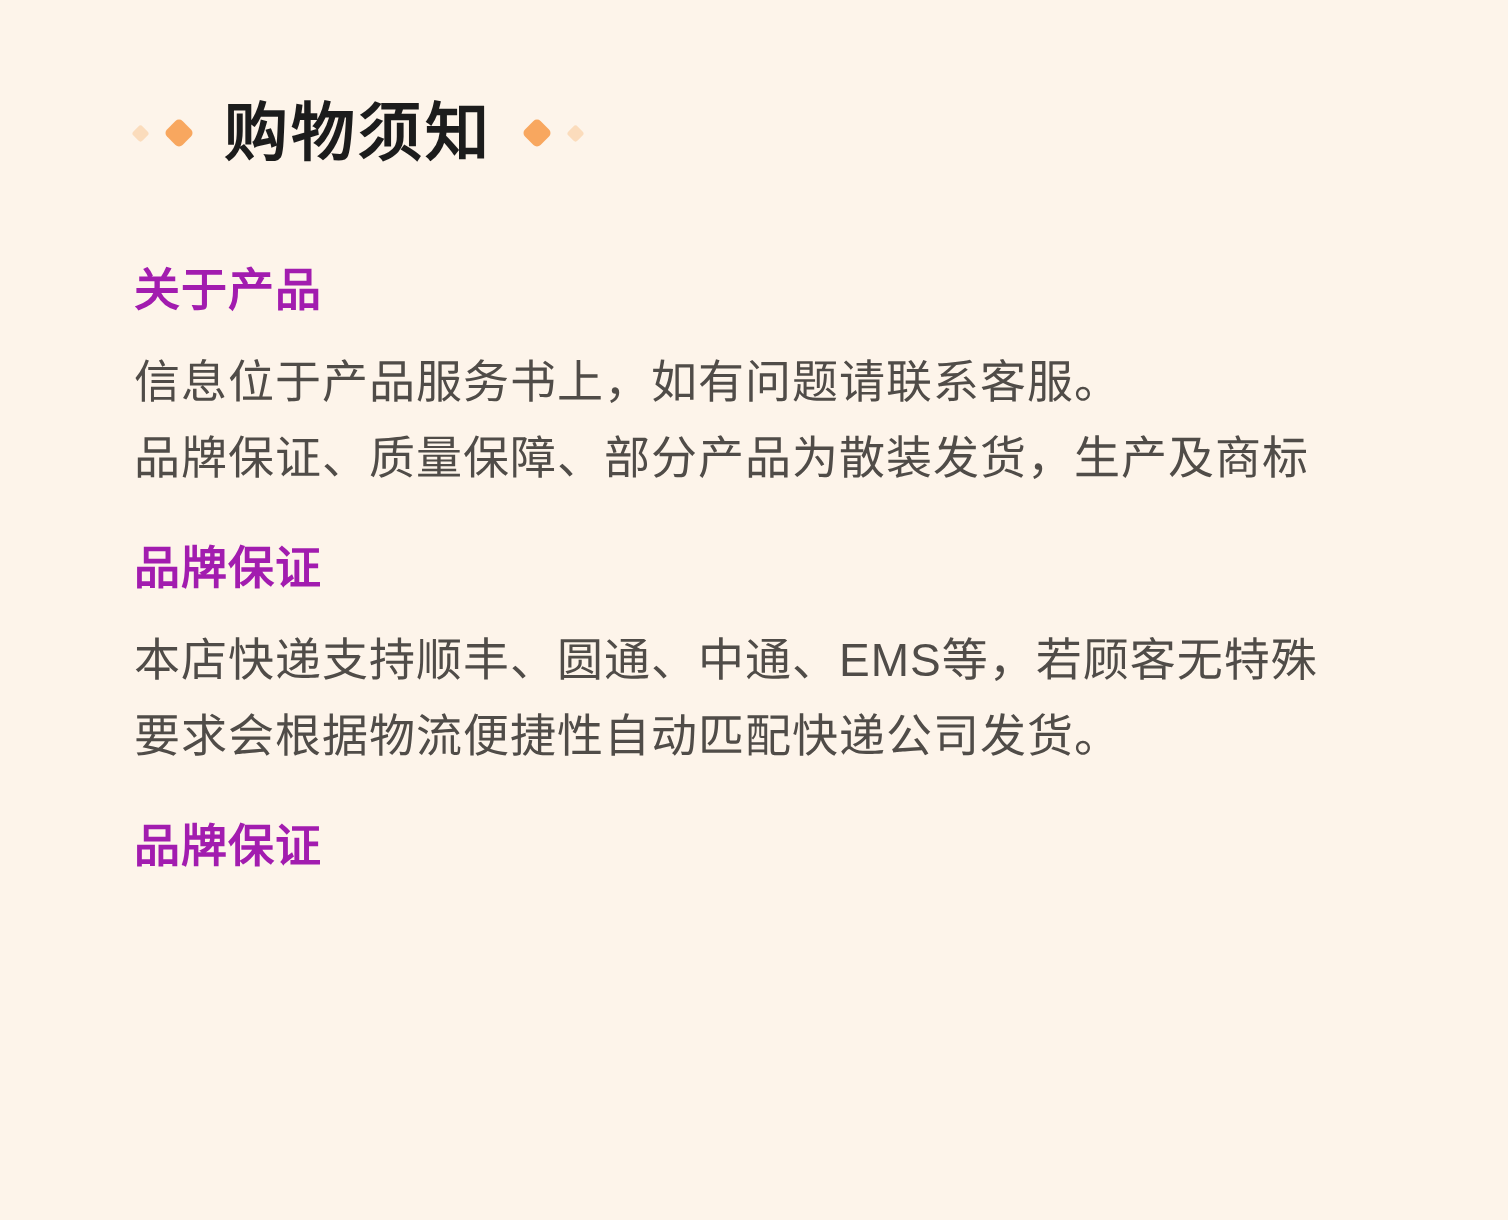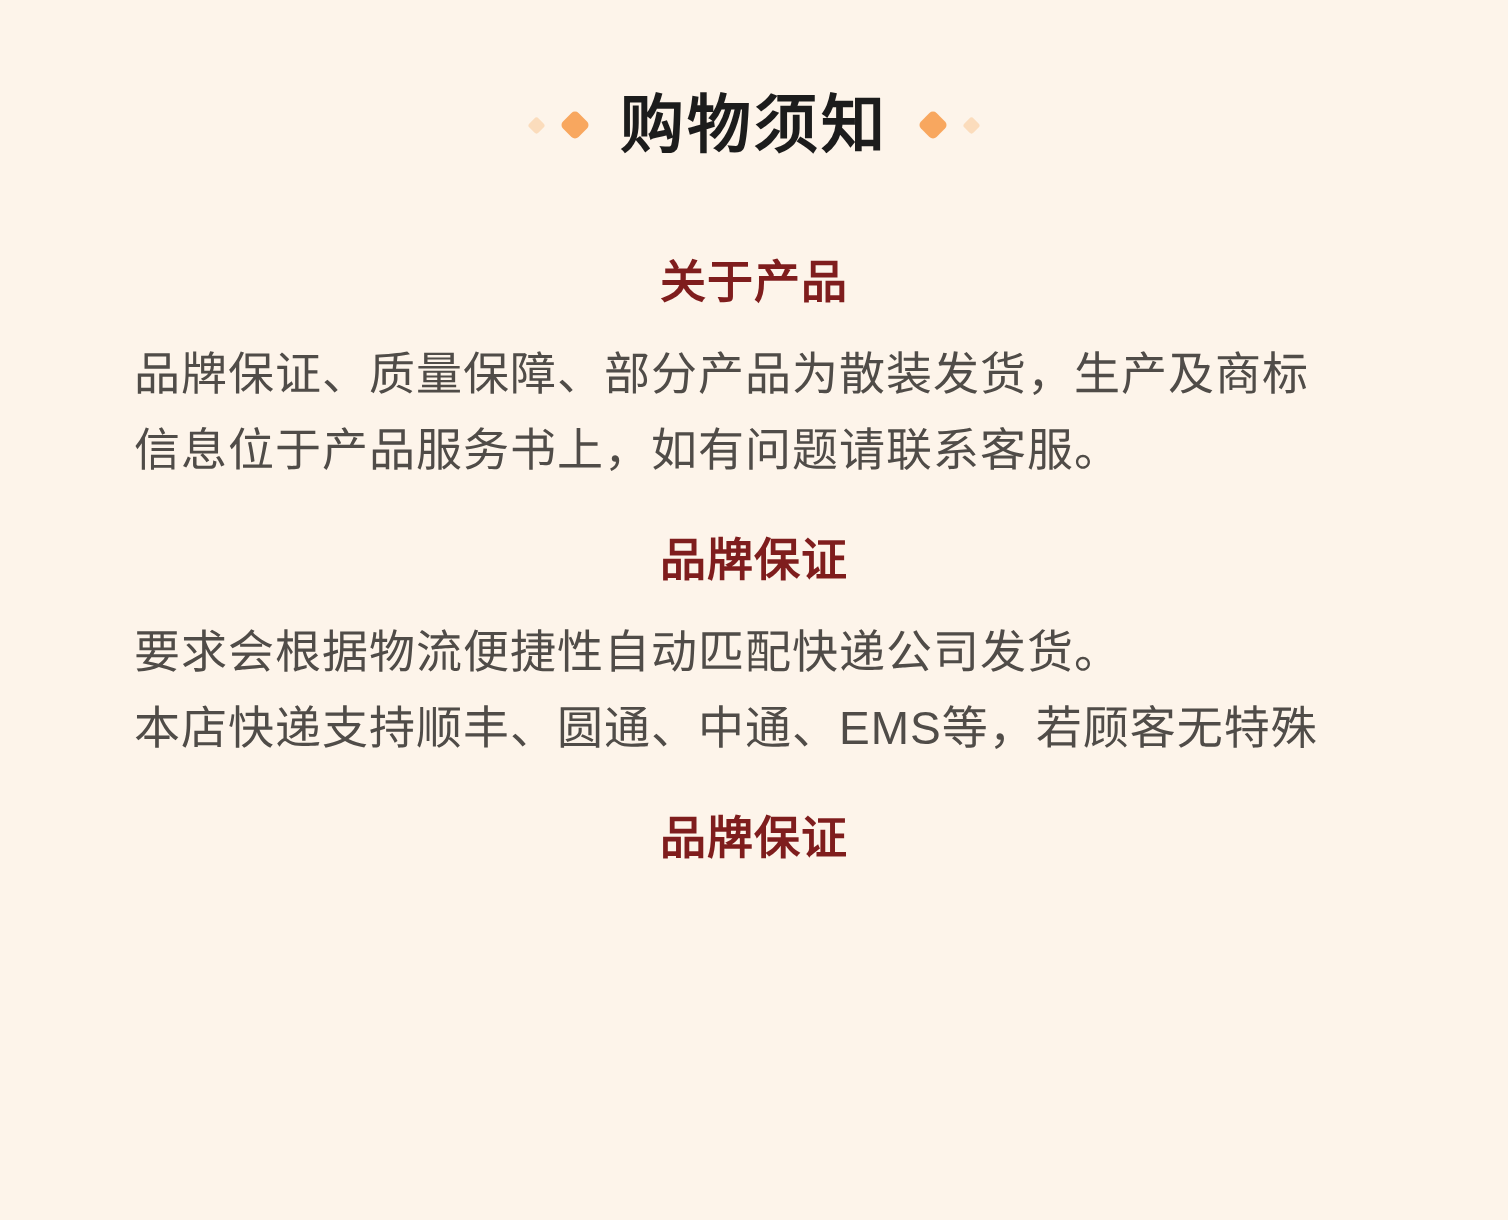--- a/index.html
+++ b/index.html
@@ -16,22 +16,22 @@
   .page {
     width: 1508px;
     height: 1220px;
     box-sizing: border-box;
     padding: 0 134px;
   }
   
   .title-row {
     display: flex;
     align-items: center;
-    justify-content: center;
-    margin: 0 auto;
+    justify-content: flex-start;
+    margin: 8px auto;
     padding-top: 84px;
     height: 82px;
   }
   .page-title {
     font-size: 64px;
     line-height: 82px;
     font-weight: 700;
     color: #1C1C1C;
     letter-spacing: 3px;
     margin: 0 24px;
@@ -60,24 +60,23 @@
     gap: 21px;
   }
   .ornament.left  { margin-right: 10px; }
   .ornament.right { margin-left: 10px; }
 
   
   .section-heading {
     font-size: 46px;
     line-height: 64px;
     font-weight: 700;
-    color: #7f1d1d;
+    color: #a21caf;
     letter-spacing: 1px;
     margin: 40px 0 0 0;
-    text-align: center;
   }
   .page > .section:first-of-type .section-heading {
     margin-top: 84px;
   }
   .section-body {
     margin: 22px 0 0 0;
   }
   .body-line {
     font-size: 46px;
     line-height: 76px;
@@ -100,30 +99,30 @@
     <h1 class="page-title">购物须知</h1>
     <span class="ornament right">
       <span class="diamond large"></span>
       <span class="diamond small"></span>
     </span>
   </div>
 
   <section class="section">
     <h2 class="section-heading">关于产品</h2>
     <div class="section-body">
+      <div class="body-line">信息位于产品服务书上，如有问题请联系客服。</div>
       <div class="body-line">品牌保证、质量保障、部分产品为散装发货，生产及商标</div>
-      <div class="body-line">信息位于产品服务书上，如有问题请联系客服。</div>
     </div>
   </section>
 
   <section class="section">
     <h2 class="section-heading">品牌保证</h2>
     <div class="section-body">
+      <div class="body-line">本店快递支持顺丰、圆通、中通、EMS等，若顾客无特殊</div>
       <div class="body-line">要求会根据物流便捷性自动匹配快递公司发货。</div>
-      <div class="body-line">本店快递支持顺丰、圆通、中通、EMS等，若顾客无特殊</div>
     </div>
   </section>
 
   <section class="section">
     <h2 class="section-heading">品牌保证</h2>
   </section>
 
 </div>
 
 </body></html>

